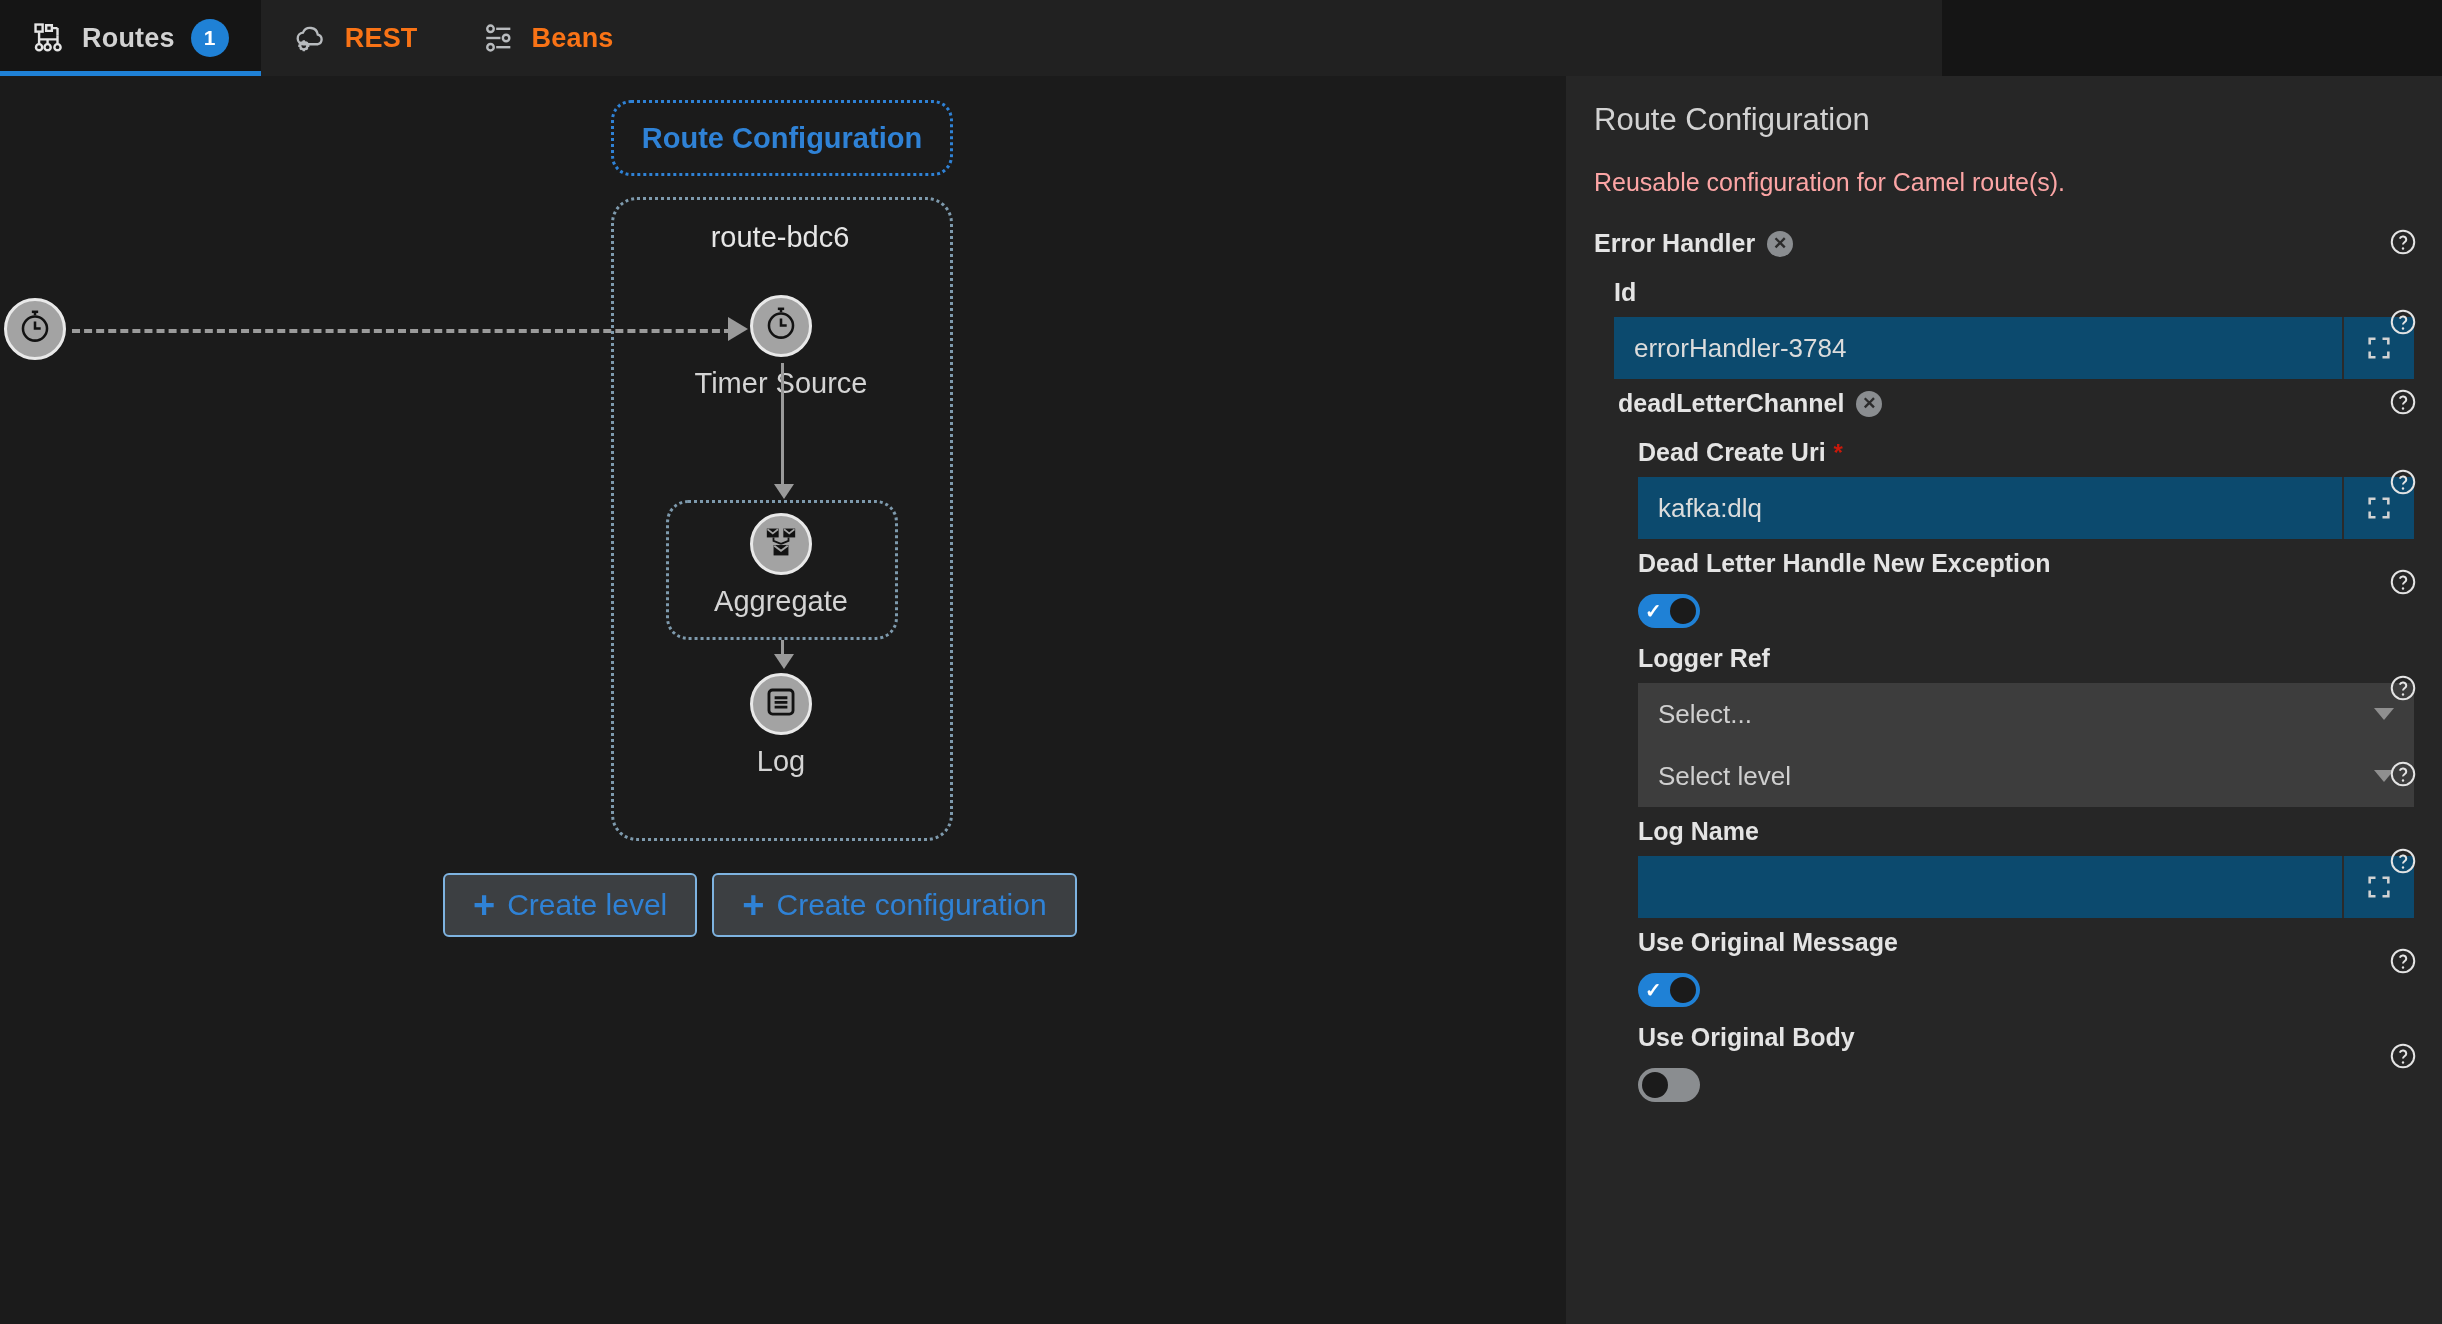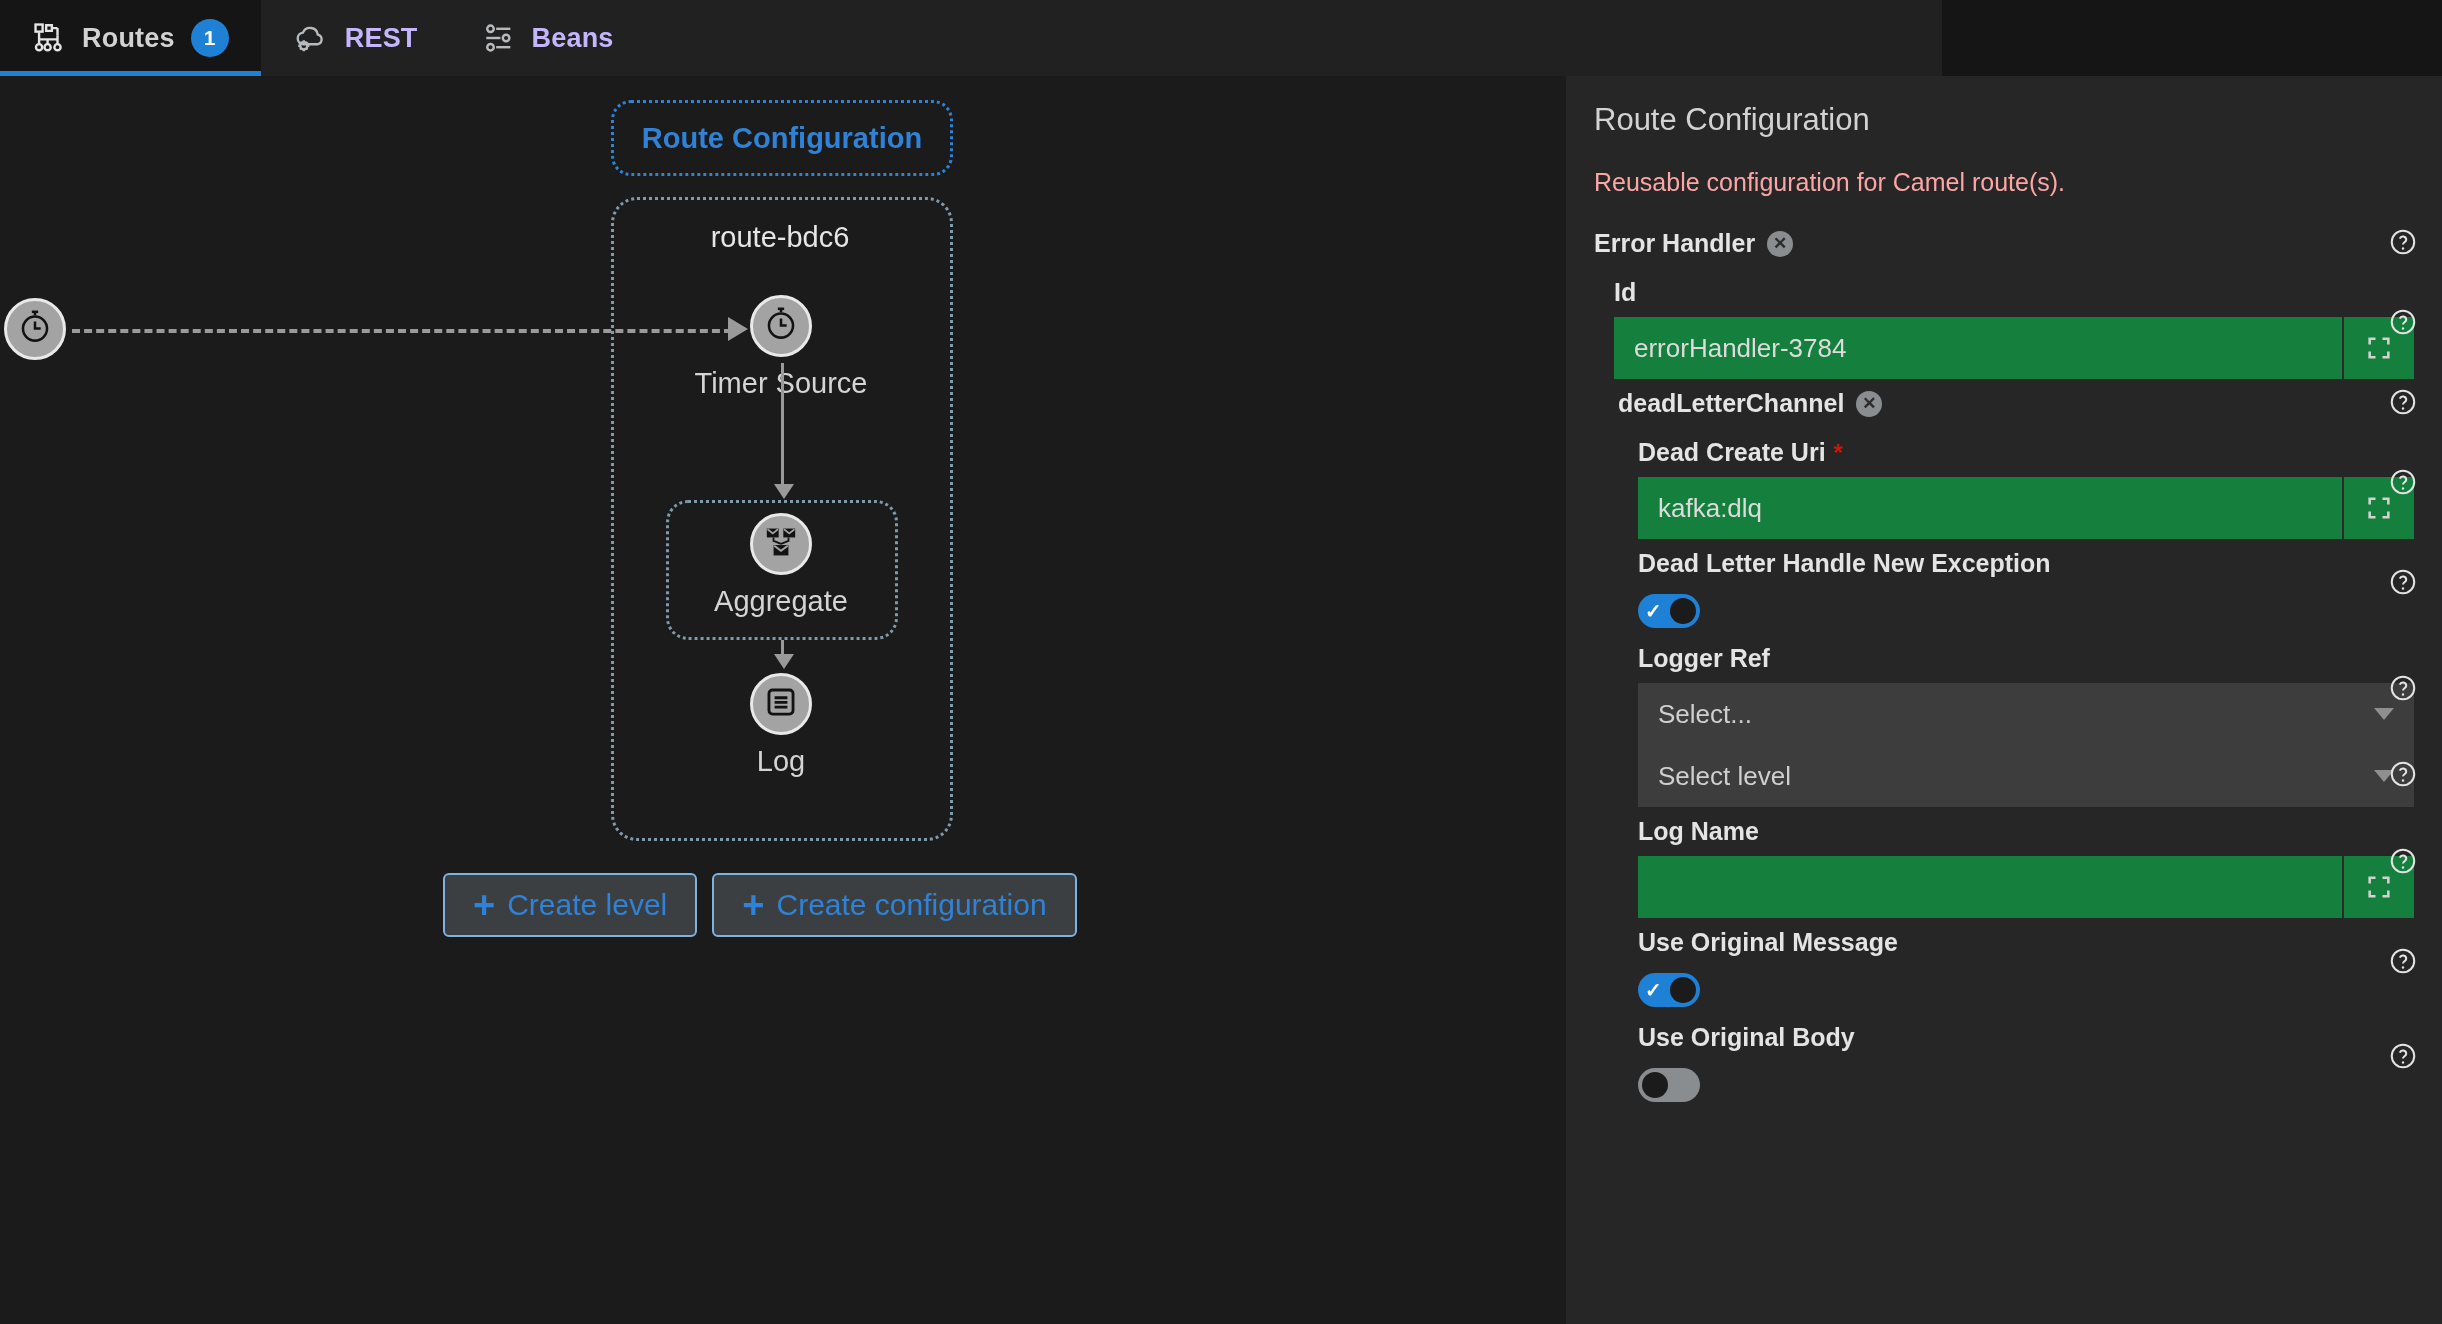--- a/index.html
+++ b/index.html
@@ -14,21 +14,21 @@
   
   .tabbar {
     position: absolute; left: 0; top: 0; width: 1942px; height: 76px;
     background: #212121;
     display: flex; align-items: stretch;
   }
   .tab {
     display: flex; align-items: center; gap: 16px;
     padding: 0 32px; height: 76px; cursor: pointer;
     position: relative;
-    color: #c4b5fd;
+    color: #f97316;
     font-size: 27px; font-weight: bold;
     letter-spacing: .2px;
   }
   .tab.active {
     background: #151515;
     color: #d2d2d2;
   }
   .tab.active::after {
     content: ""; position: absolute; left: 0; right: 0; bottom: 0;
     height: 5px; background: #1f81d6;
@@ -147,21 +147,21 @@
   .fld.l3 { padding-left: 72px; }
   .fld-label {
     display: flex; align-items: center; gap: 8px;
     color: #e4e4e4; font-size: 25px; font-weight: bold;
     padding: 10px 0 10px 0;
   }
   .req { color: #c9190b; font-size: 24px; line-height: 1; }
 
   .input-wrap {
     display: flex; align-items: stretch;
-    background: #15803d; height: 62px; width: 100%;
+    background: #0c4a6e; height: 62px; width: 100%;
   }
   .input-wrap input {
     flex: 1; background: transparent; border: 0; outline: none;
     color: #dcdcdc; font-size: 26px; padding: 0 20px;
     font-family: "Liberation Sans", sans-serif;
   }
   .input-wrap input::placeholder { color: #8a8a8a; }
   .exp-btn {
     width: 72px; border-left: 2px solid #2b2b2b;
     display: flex; align-items: center; justify-content: center; cursor: pointer;

